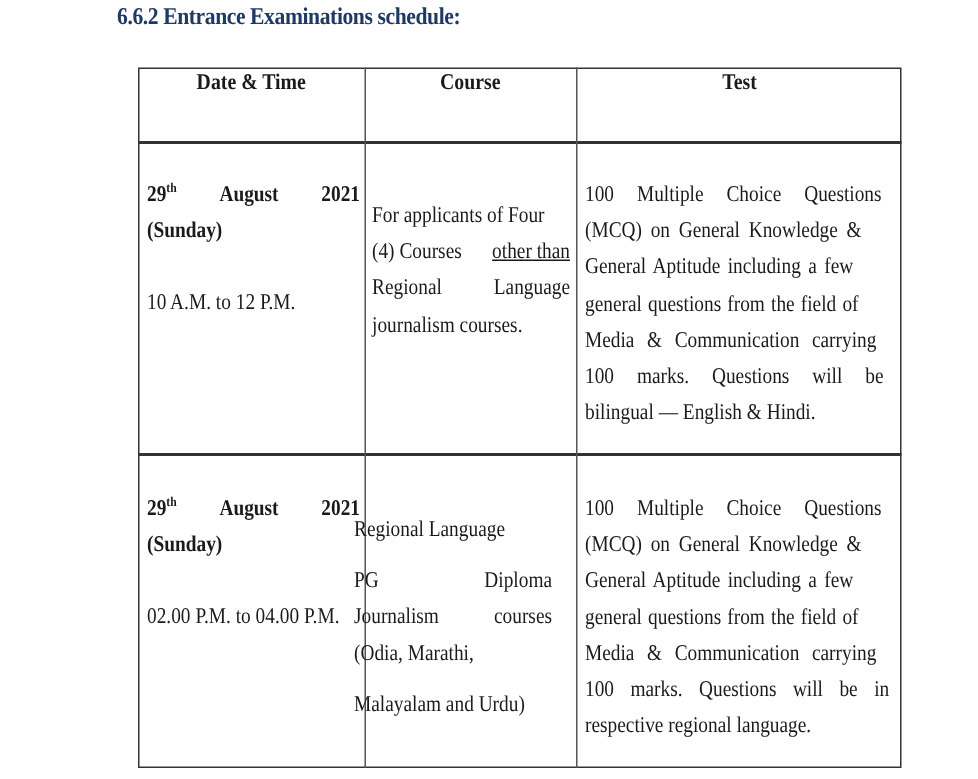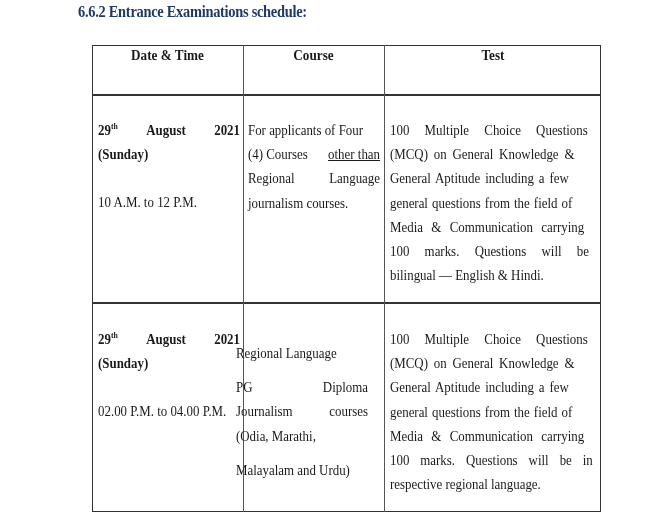--- a/index.html
+++ b/index.html
@@ -100,21 +100,21 @@
   <span class="ln j b">
     <span><span>29</span><sup>th</sup></span>
     <span>August</span>
     <span>2021</span>
   </span>
   <span class="ln b">(Sunday)</span>
   <span class="gap"></span>
   <span class="ln">10 A.M. to 12 P.M.</span>
 </div>
 
-<div class="cell" style="left:248px; top:118px; width:132px;">
+<div class="cell" style="left:248px; top:132px; width:132px;">
   <span class="ln">For applicants of Four</span>
   <span class="ln j">
     <span>(4) Courses</span>
     <span class="u">other than</span>
   </span>
   <span class="ln j">
     <span>Regional</span>
     <span>Language</span>
   </span>
   <span class="ln">journalism courses.</span>

